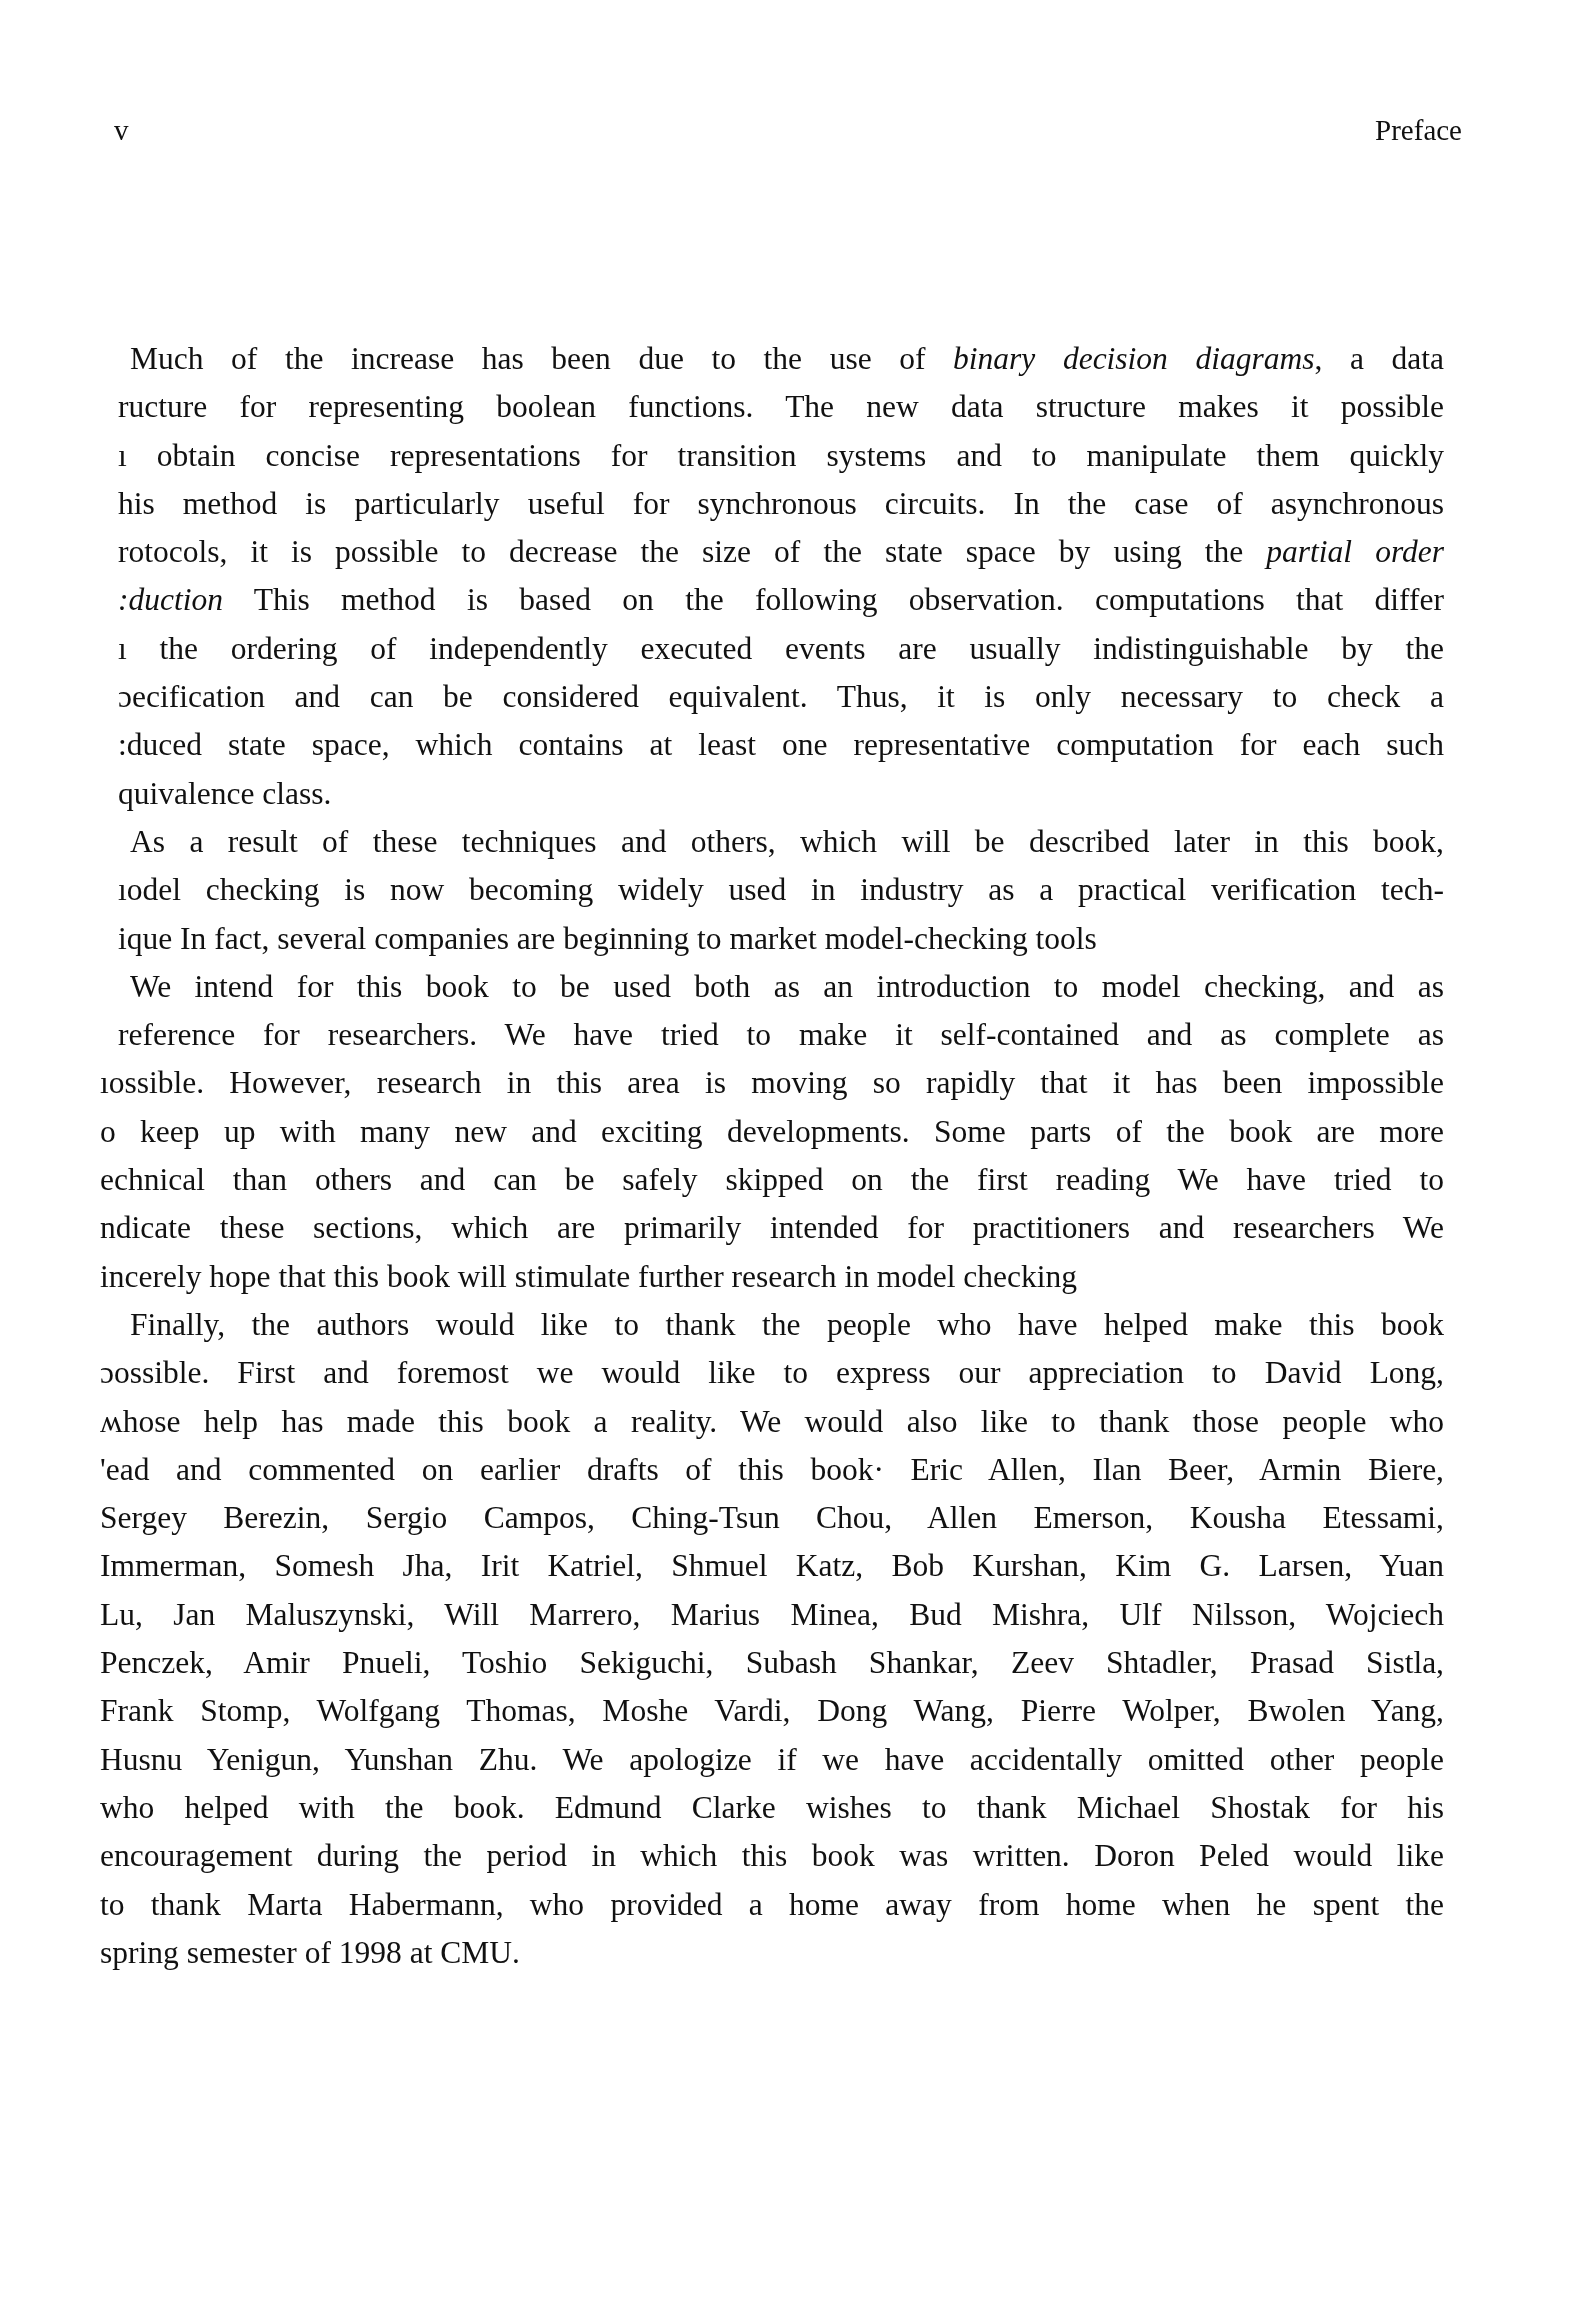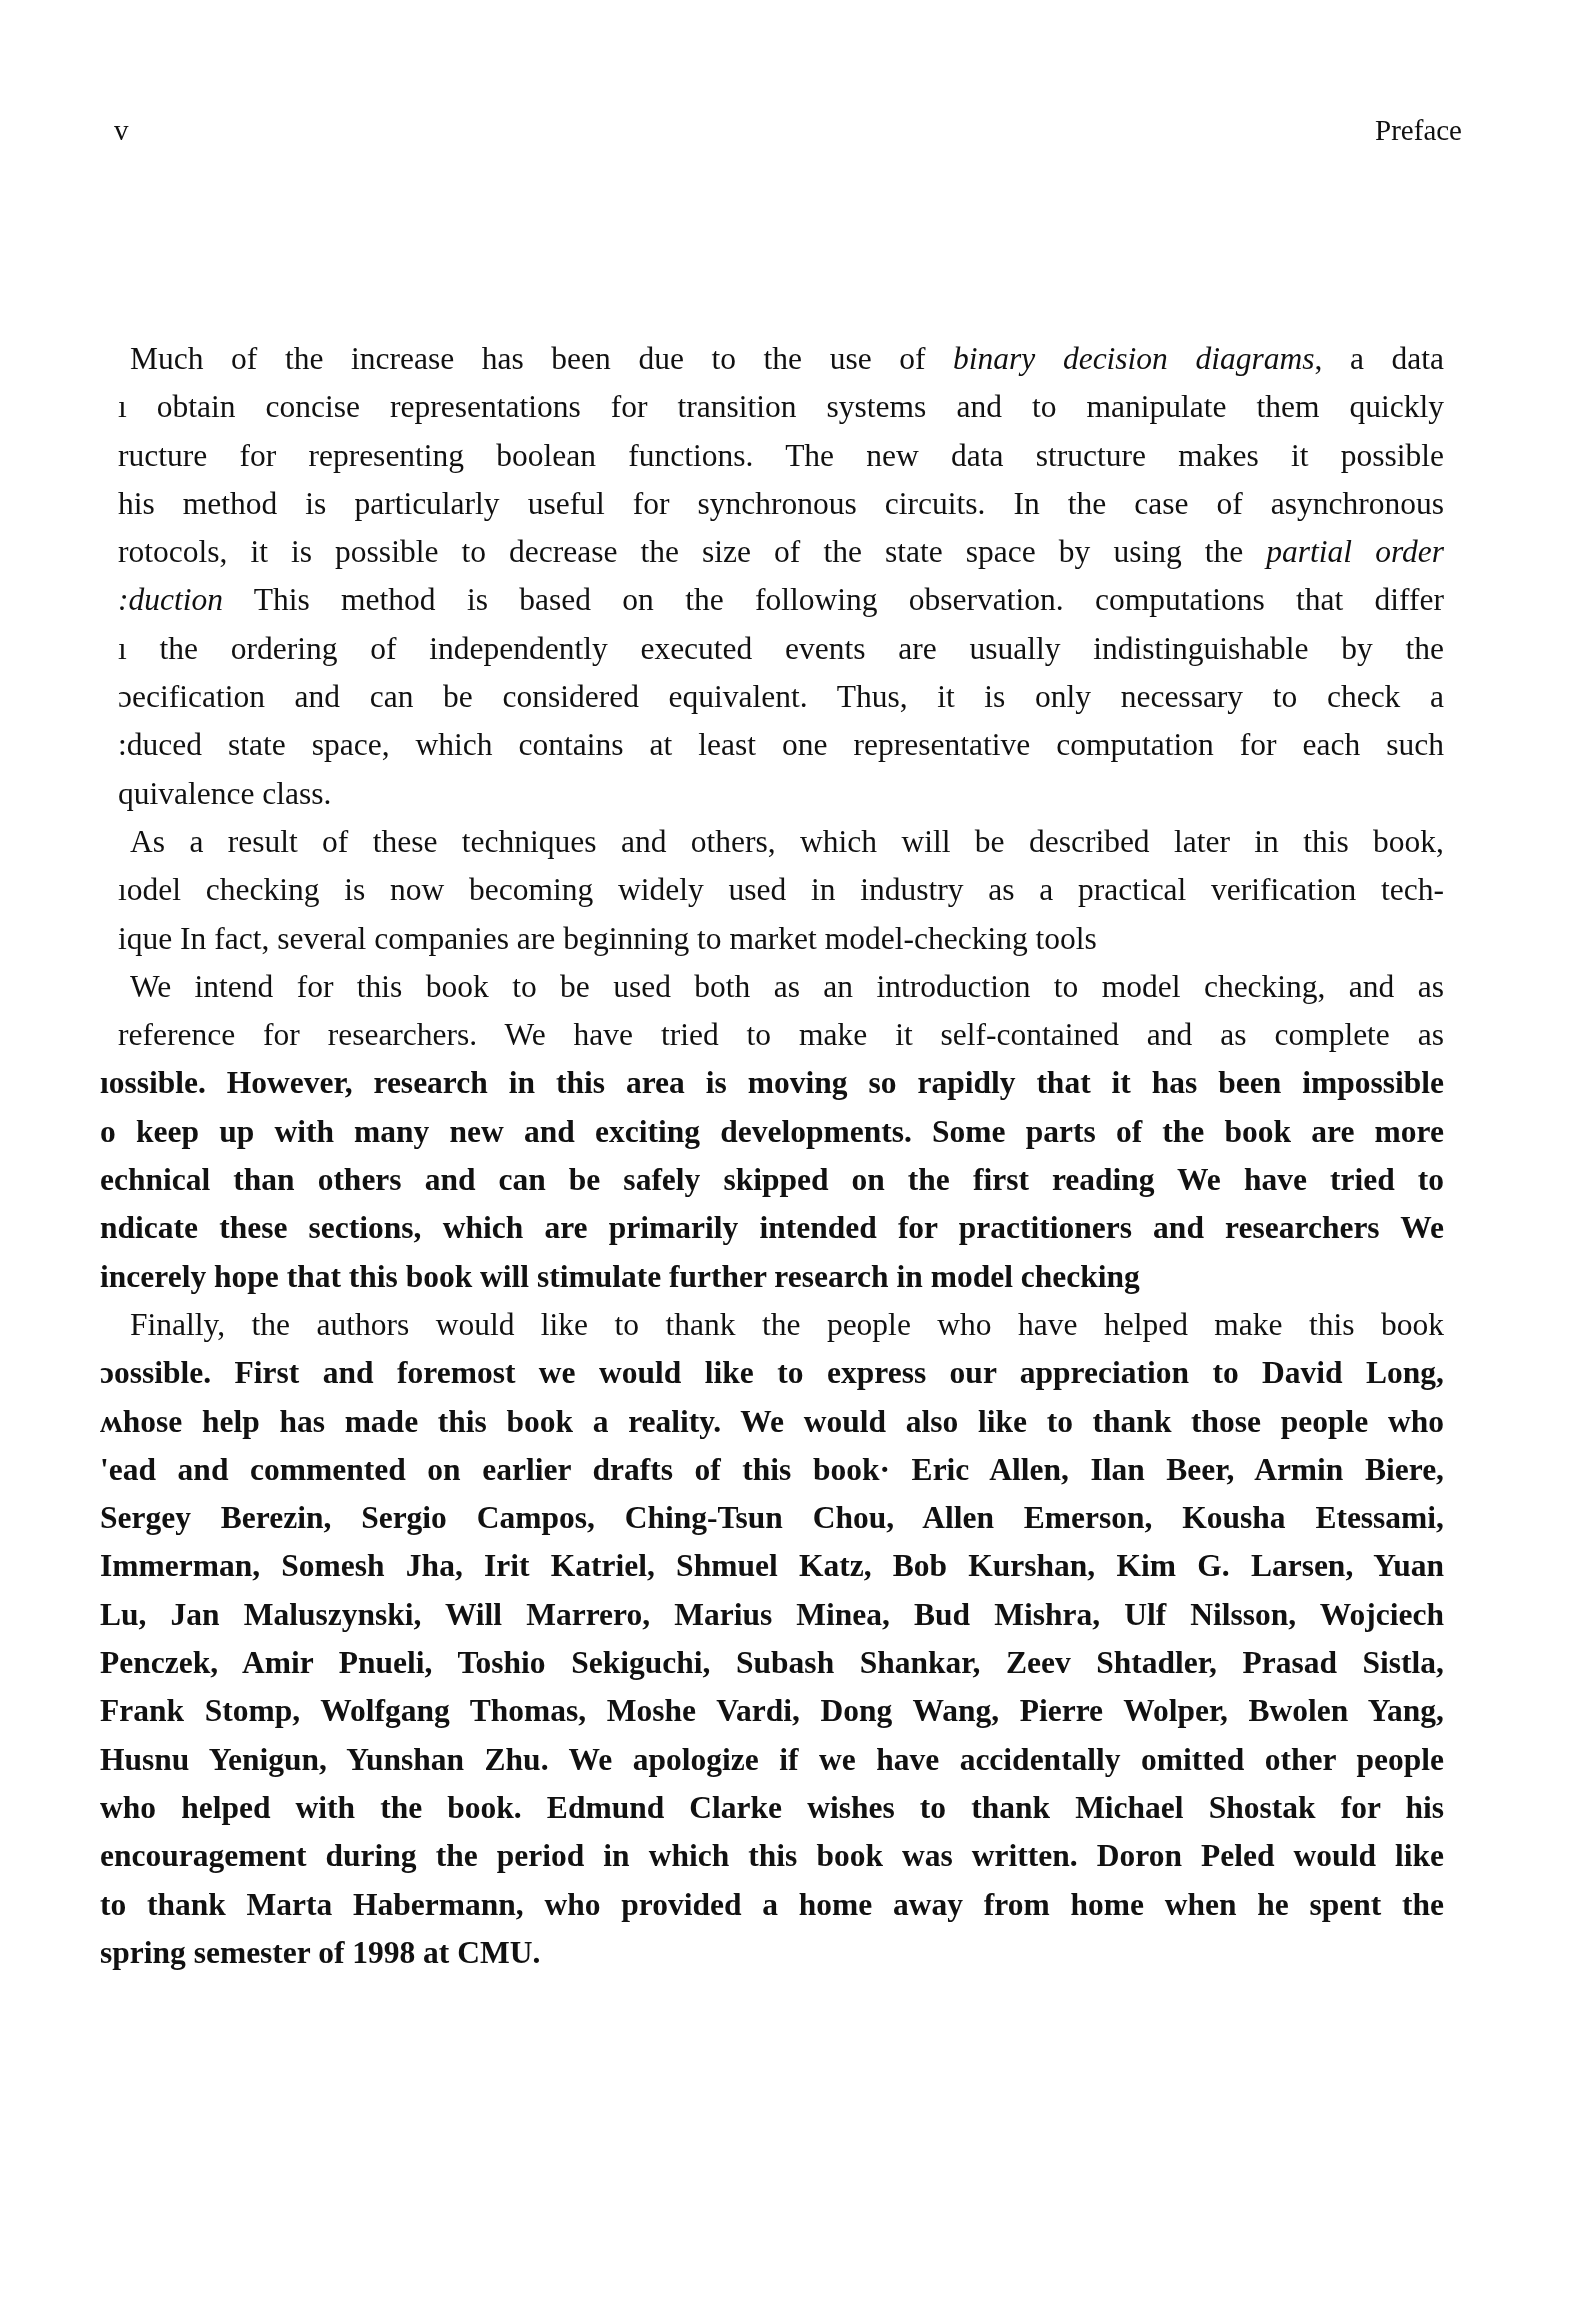--- a/index.html
+++ b/index.html
@@ -54,39 +54,38 @@
       text-align-last: left;
     }
     .line.indent {
       padding-left: 34px;
     }
     .line.shift {
       padding-left: 22px;
     }
     .line.tiny-shift {
       padding-left: 4px;
-      font-weight: bold;
     }
     em {
       font-style: italic;
     }
   </style>
 </head>
 <body>
 
 <div class="running-head">
   <span class="folio">v</span>
   <span class="title">Preface</span>
 </div>
 
 <div class="body-text">
 
   <span class="line indent"><span>Much of the increase has been due to the use of </span><em>binary decision diagrams</em><span>, a data</span></span>
+  <span class="line shift">ructure for representing boolean functions. The new data structure makes it possible</span>
   <span class="line shift">ı obtain concise representations for transition systems and to manipulate them quickly</span>
-  <span class="line shift">ructure for representing boolean functions. The new data structure makes it possible</span>
   <span class="line shift">his method is particularly useful for synchronous circuits. In the case of asynchronous</span>
   <span class="line shift"><span>rotocols, it is possible to decrease the size of the state space by using the </span><em>partial order</em></span>
   <span class="line shift"><em>:duction</em><span>  This method is based on the following observation. computations that differ</span></span>
   <span class="line shift">ı the ordering of independently executed events are usually indistinguishable by the</span>
   <span class="line shift">ɔecification and can be considered equivalent. Thus, it is only necessary to check a</span>
   <span class="line shift">:duced state space, which contains at least one representative computation for each such</span>
   <span class="line shift last">quivalence class.</span>
 
   <span class="line indent">As a result of these techniques and others, which will be described later in this book,</span>
   <span class="line shift">ıodel checking is now becoming widely used in industry as a practical verification tech-</span>

